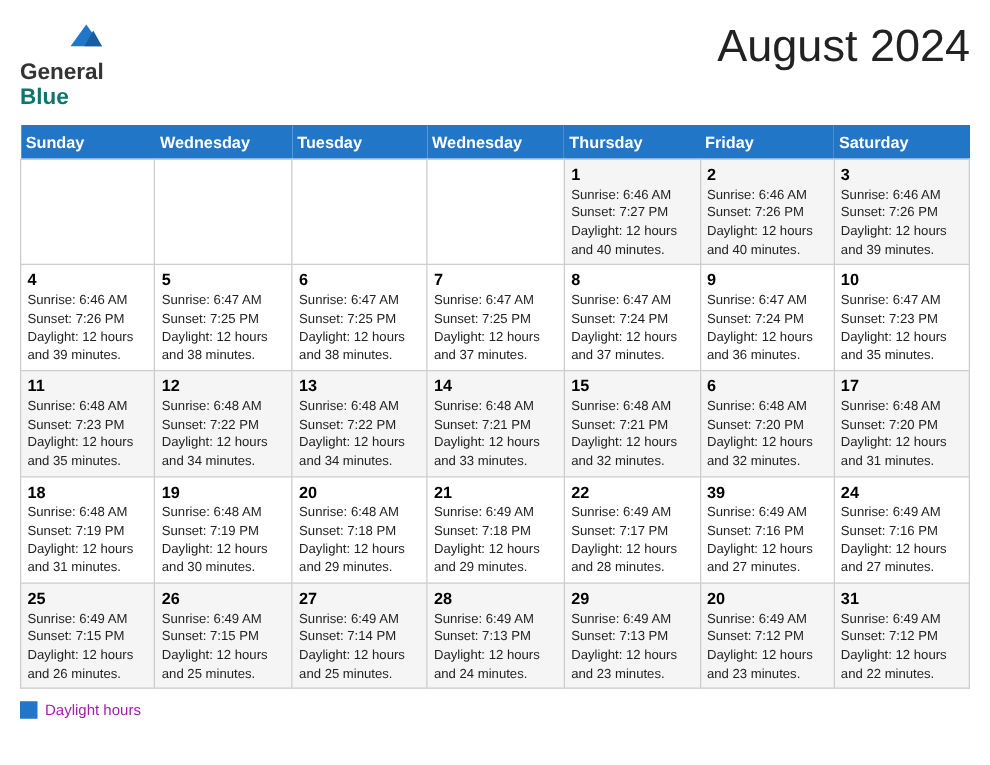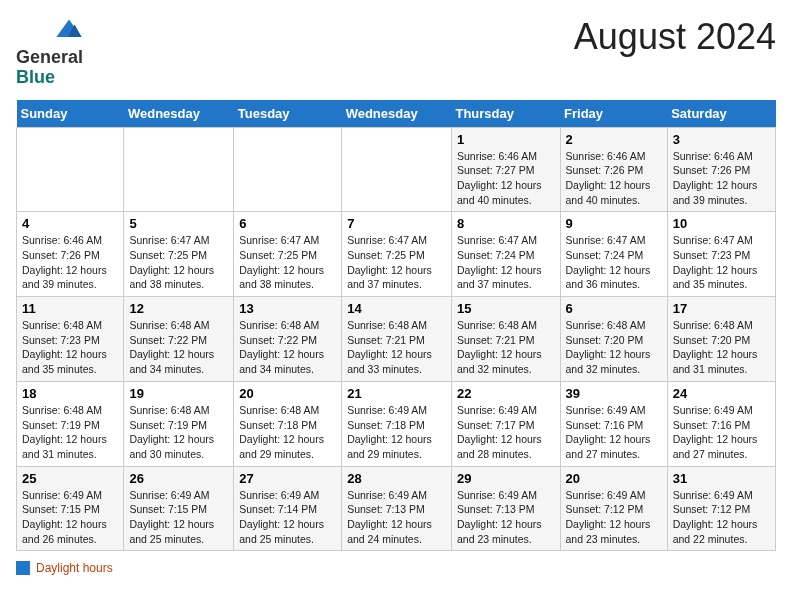--- a/index.html
+++ b/index.html
@@ -80,21 +80,21 @@
       font-size: 10.5px;
       color: #222;
       line-height: 1.4;
     }
     .empty-cell {
       background-color: #fff !important;
     }
     .legend {
       margin-top: 10px;
       font-size: 12px;
-      color: #c2410c;
+      color: #a21caf;
       display: flex;
       align-items: flex-end;
       gap: 6px;
     }
     .legend-box {
       width: 14px;
       height: 14px;
       background: #2176c7;
       display: inline-block;
     }

